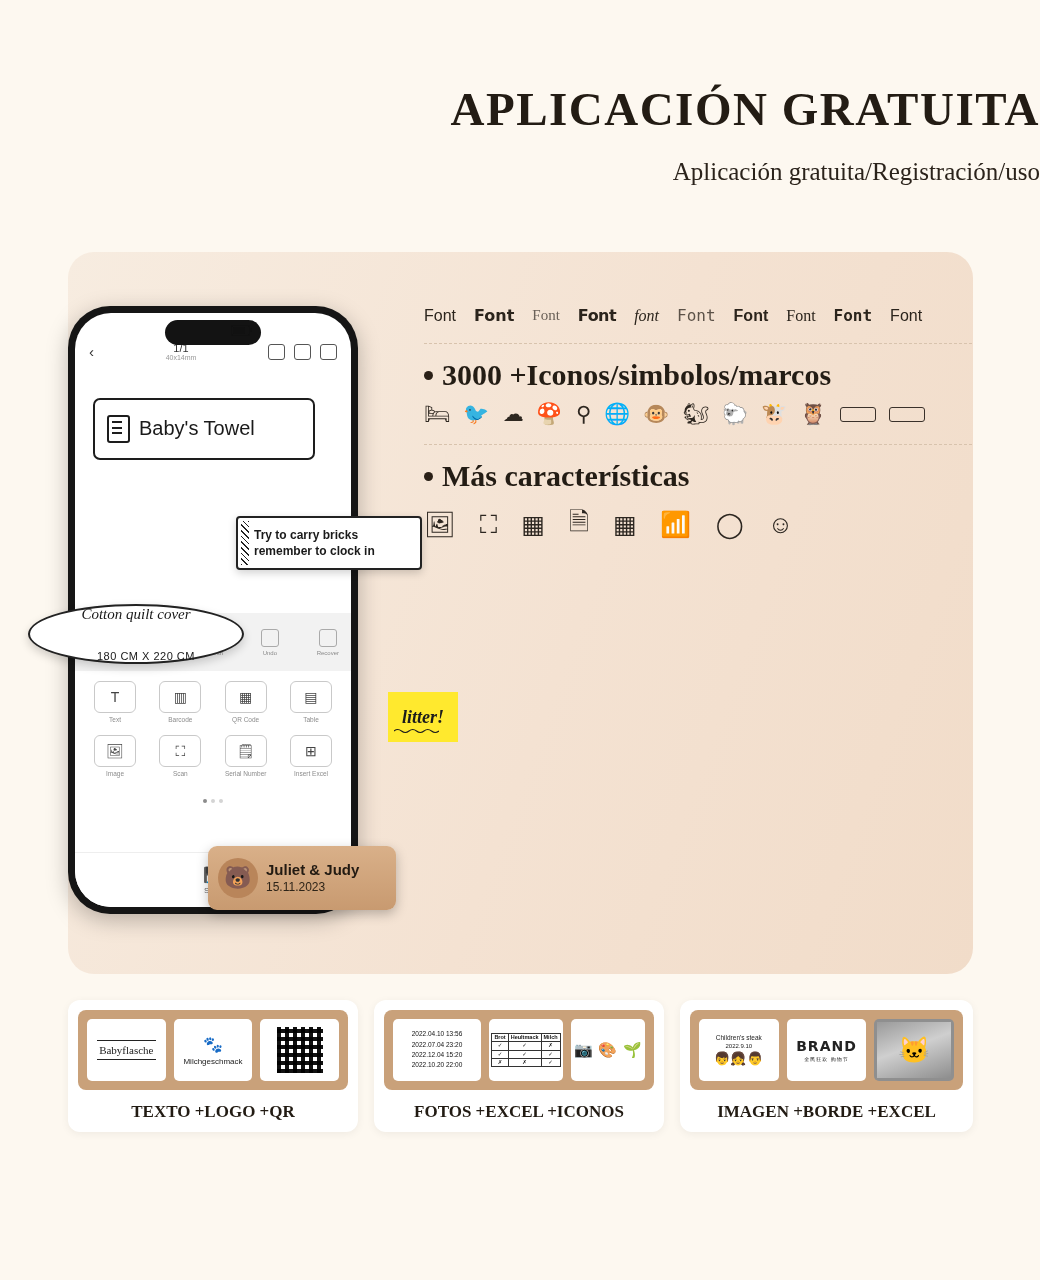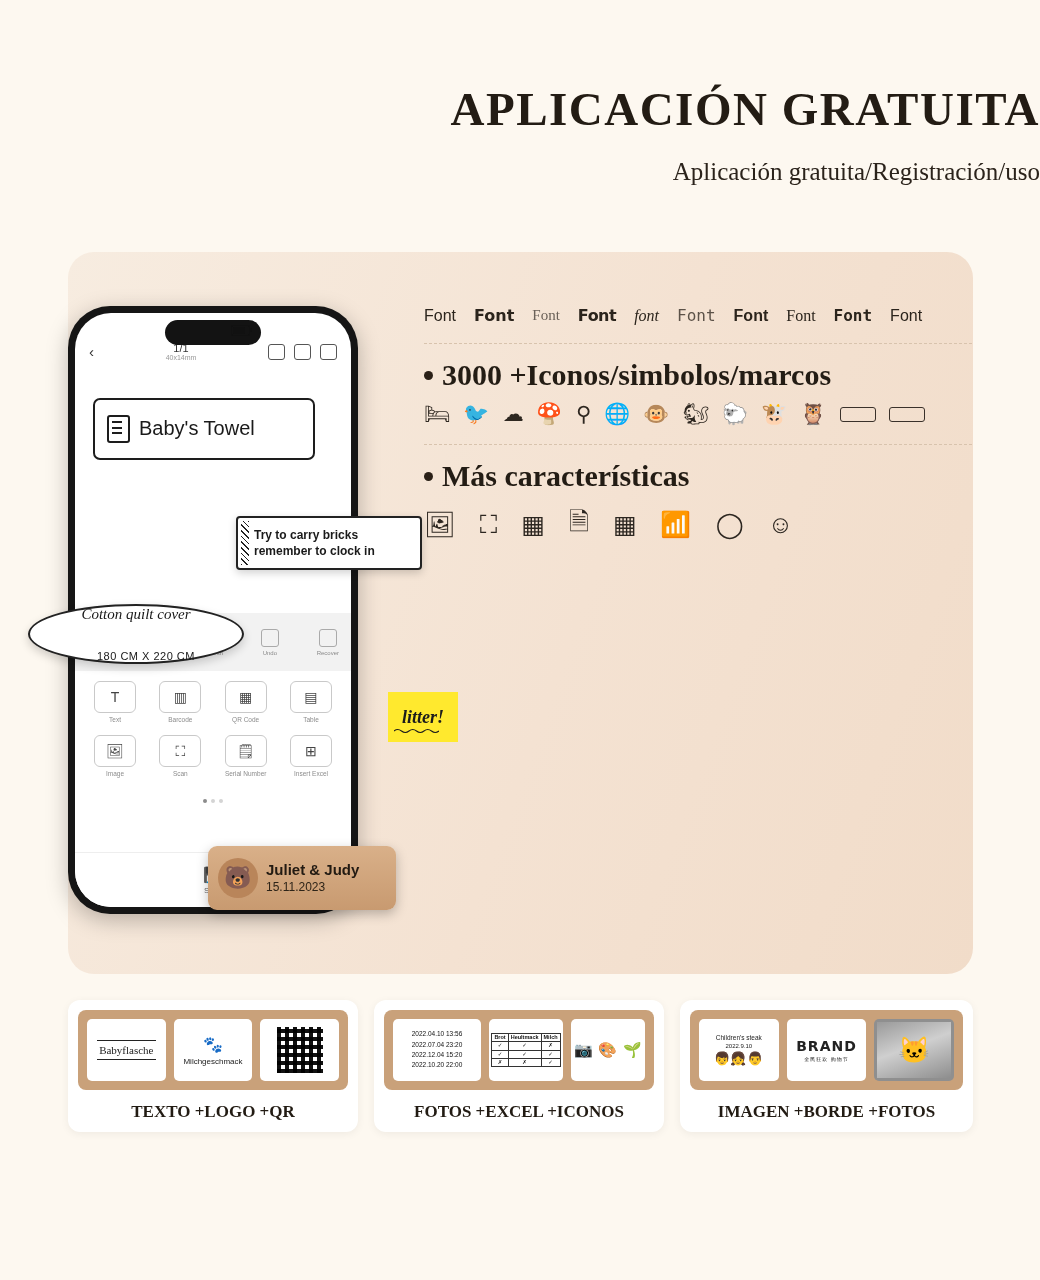--- a/index.html
+++ b/index.html
@@ -636,16 +636,16 @@
         <div style="font-size:13px;">👦👧👨</div>
       </div>
       <div class="mini">
         <div class="brandmini">BRAND</div>
         <div class="brandsub">全民狂欢 购物节</div>
       </div>
       <div class="mini dark">
         <div class="catimg">🐱</div>
       </div>
     </div>
-    <div class="cap">IMAGEN +BORDE +FOTOS</div>
+    <div class="cap">IMAGEN +BORDE +EXCEL</div>
   </div>
 
 </div>
 
 </body></html>

